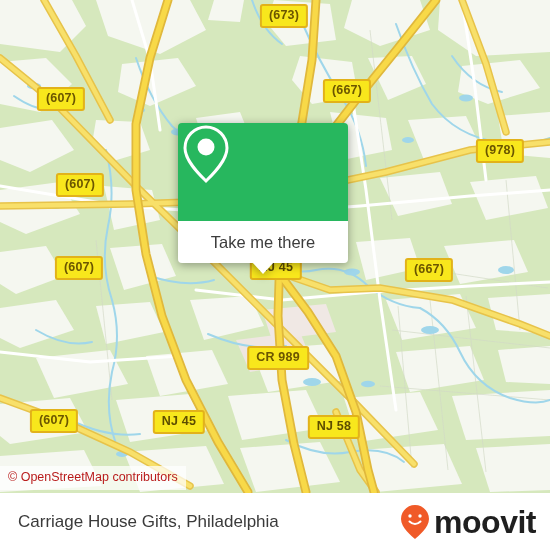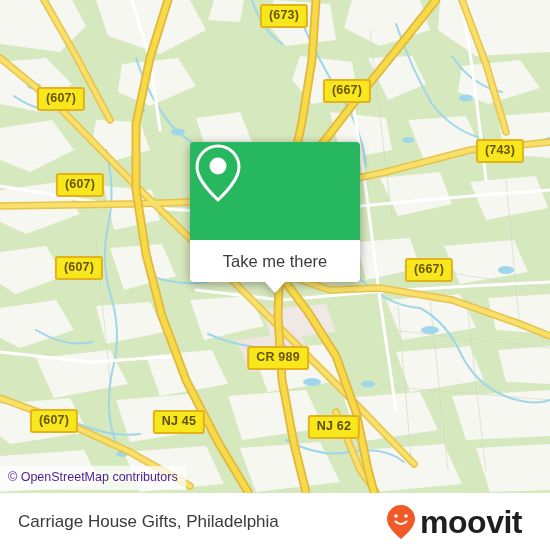--- a/index.html
+++ b/index.html
@@ -35,31 +35,30 @@
     box-sizing:border-box;
     text-align:center;
   }
   .shield.state{color:#5d4d00;text-align:right;}
   .shield.county{color:#6b5600;}
 
   
   .attrib{
     position:absolute;left:0;top:466px;
     background:rgba(255,255,255,0.72);
-    font-size:12.5px;color:#4c1d95;
+    font-size:12.5px;color:#b91c1c;
     padding:4px 8px 5px 8px;
     line-height:15px;
     white-space:nowrap;
   }
 
   
   .popup{
-    position:absolute;left:190px;top:123px;width:170px;
+    position:absolute;left:178px;top:123px;width:170px;
     filter:drop-shadow(0 2px 5px rgba(0,0,0,.35));
-    margin-top:19px;
   }
   .popup-img{
     height:98px;background:#27b75e;
     border-radius:4px 4px 0 0;
     display:flex;align-items:center;justify-content:center;
   }
   .popup-btn{
     height:42px;background:#ffffff;
     border-radius:0 0 4px 4px;
     display:flex;align-items:center;justify-content:center;
@@ -76,21 +75,21 @@
   
   .footer{
     position:absolute;left:0;top:493px;width:550px;height:57px;
     background:#ffffff;overflow:hidden;
   }
   .footer-title{
     position:absolute;left:18px;top:50%;transform:translateY(-50%);
     font-size:17px;color:#3a3a3a;white-space:nowrap;
   }
   .brand{
-    position:absolute;right:28px;top:50%;transform:translateY(-50%);
+    position:absolute;right:14px;top:50%;transform:translateY(-50%);
     display:flex;align-items:center;gap:4px;text-align:right;
   }
   .brand-word{
     font-size:32px;font-weight:bold;color:#1f1f1f;
     letter-spacing:-0.5px;line-height:32px;
   }
 </style>
 </head>
 <body>
 
@@ -241,29 +240,29 @@
           </g>
         </g>
       </defs>
       <use href="#maptiles"></use>
     </svg>
 
     <div>
       <div class="shield county" style="left:284px;top:16px;">(673)</div>
       <div class="shield county" style="left:347px;top:91px;">(667)</div>
       <div class="shield county" style="left:61px;top:99px;">(607)</div>
-      <div class="shield county" style="left:500px;top:151px;">(743)</div>
+      <div class="shield county" style="left:500px;top:151px;">(978)</div>
       <div class="shield county" style="left:80px;top:185px;">(607)</div>
       <div class="shield county" style="left:79px;top:268px;">(607)</div>
       <div class="shield county" style="left:429px;top:270px;">(667)</div>
       <div class="shield state" style="left:276px;top:268px;">NJ 45</div>
       <div class="shield county" style="left:278px;top:358px;">CR 989</div>
       <div class="shield county" style="left:54px;top:421px;">(607)</div>
       <div class="shield state" style="left:179px;top:422px;">NJ 45</div>
-      <div class="shield state" style="left:334px;top:427px;">NJ 62</div>
+      <div class="shield state" style="left:334px;top:427px;">NJ 58</div>
     </div>
 
     <div class="popup">
       <div class="popup-img">
         <svg width="56" height="62" viewBox="0 0 56 62">
           <path d="M28 4 C16.4 4 7 13.4 7 25 C7 38 22 52 28 58 C34 52 49 38 49 25 C49 13.4 39.6 4 28 4 Z" fill="none" stroke="#ffffff" stroke-width="3"></path>
           <circle cx="28" cy="24" r="8.5" fill="#ffffff"></circle>
         </svg>
       </div>
       <div class="popup-btn">Take me there</div>

